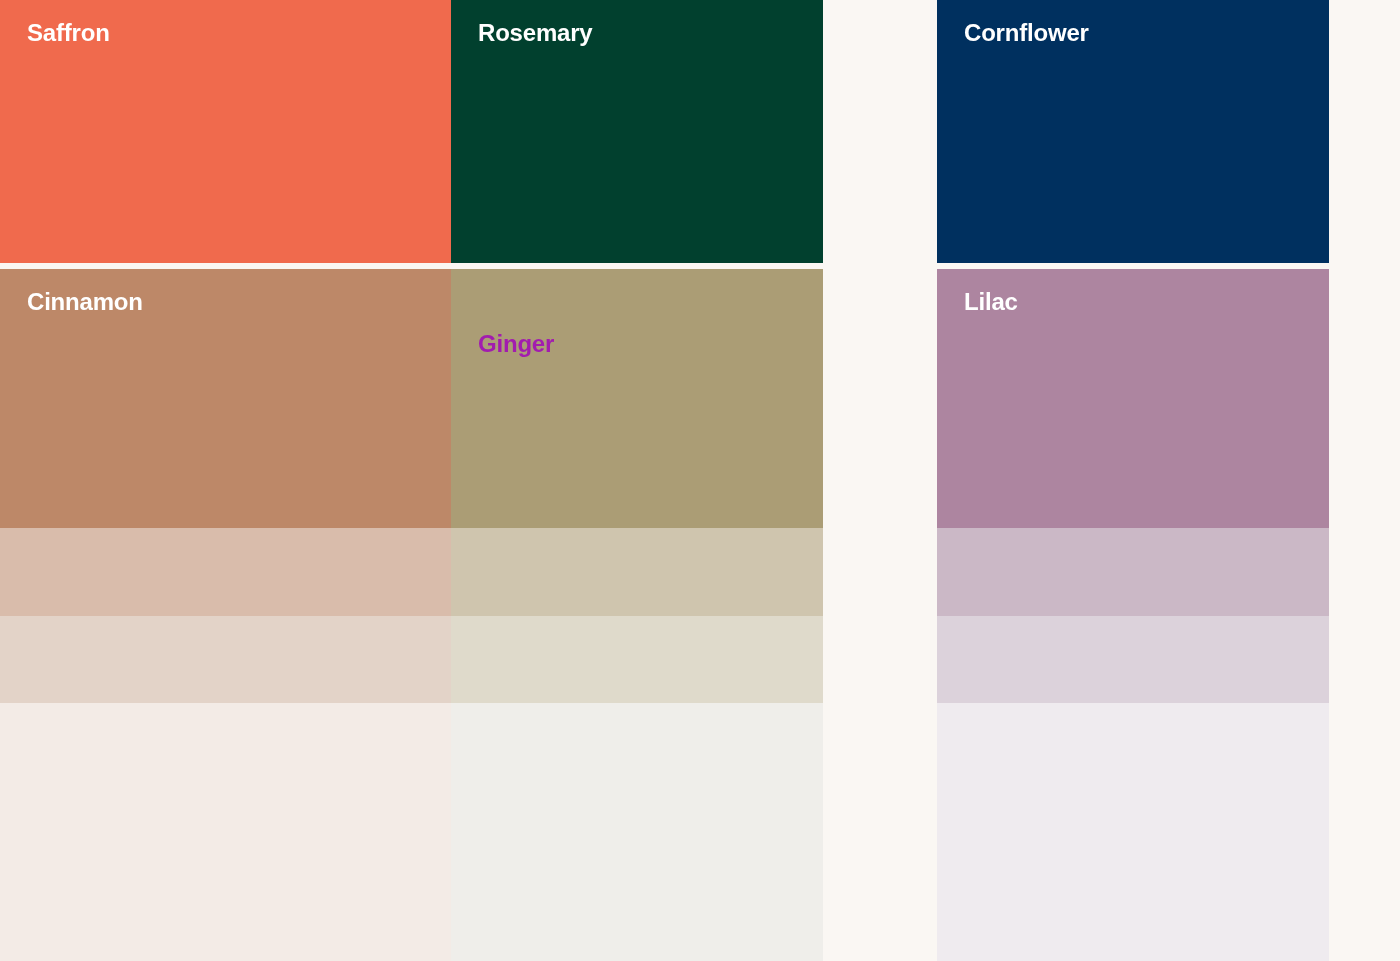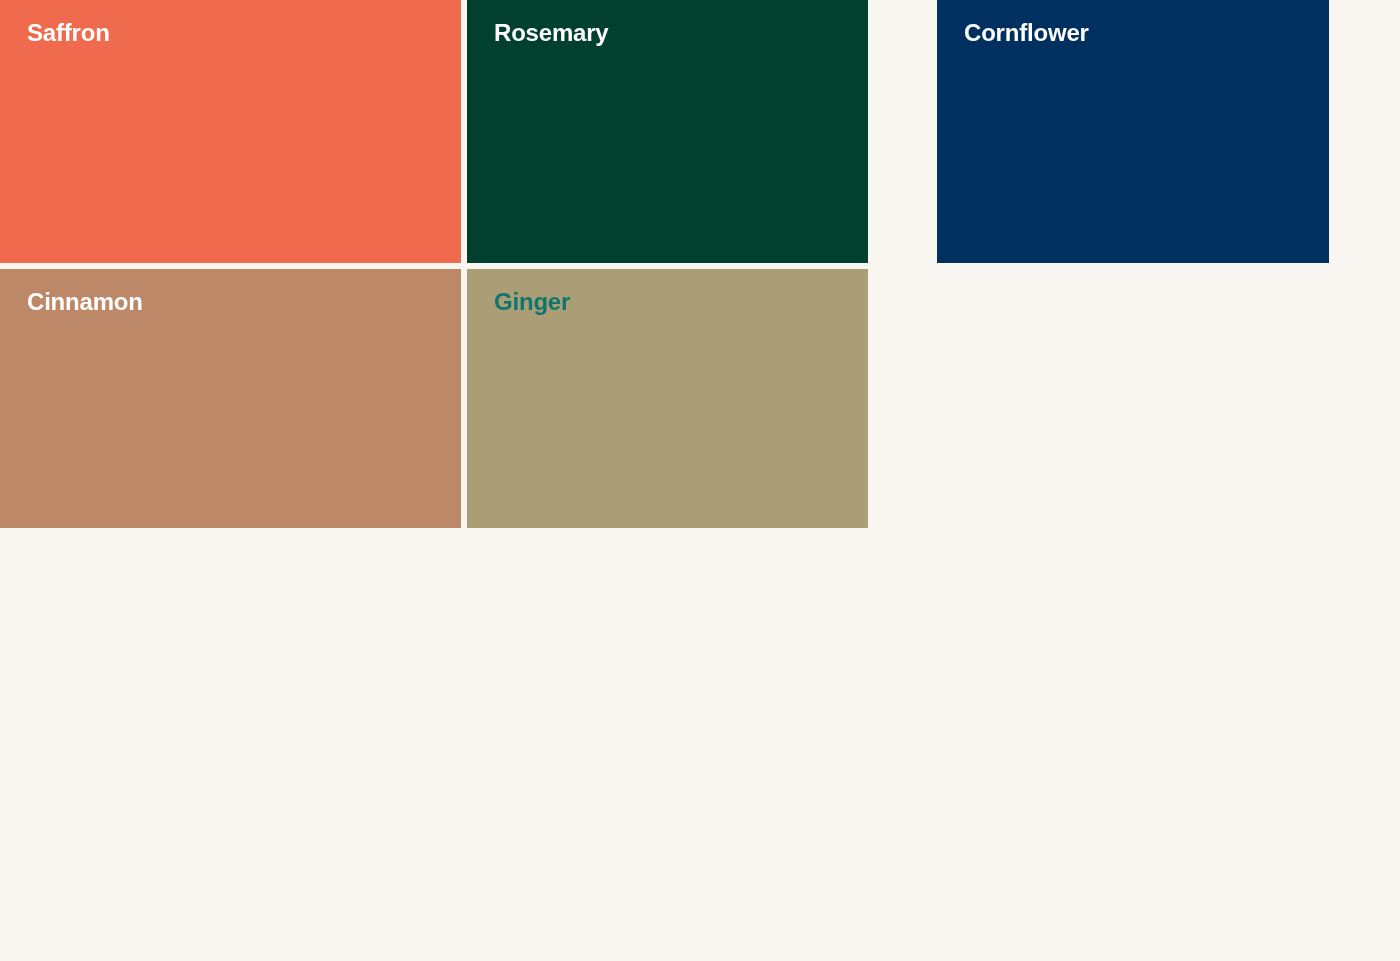--- a/index.html
+++ b/index.html
@@ -33,37 +33,37 @@
   .swatch.solid {
     top: 0;
     height: 263px;
   }
 
   
   .swatch.tonal {
     top: 269px;
     height: 692px;
     display: flex;
-    flex-direction: row;
+    flex-direction: column;
   }
 
   .tone-band {
     width: 100%;
     flex: 0 0 auto;
   }
 
   
   .tone-band.t0 { height: 259px; }
   .tone-band.t1 { height: 88px;  }
   .tone-band.t2 { height: 87px;  }
   .tone-band.t3 { height: 258px; }
 
   
   .col-1 { left: 0px;   width: 461px; }
-  .col-2 { left: 467px; width: 401px; }
+  .col-2 { left: 451px; width: 372px; }
   .col-3 { left: 937px; width: 392px; }
 
   
   .swatch-label {
     position: absolute;
     left: 27px;
     top: 19px;
     font-size: 24px;
     font-weight: bold;
     line-height: 1.15;
@@ -100,17 +100,24 @@
     <div class="tone-band t2" style="background-color: rgb(227, 211, 200);"></div>
     <div class="tone-band t3" style="background-color: rgb(243, 235, 230);"></div>
     <div class="swatch-label" style="color: rgb(255, 255, 255);">Cinnamon</div>
   </div>
 
   <div class="swatch tonal col-2">
     <div class="tone-band t0" style="background-color: rgb(171, 157, 117);"></div>
     <div class="tone-band t1" style="background-color: rgb(207, 197, 174);"></div>
     <div class="tone-band t2" style="background-color: rgb(223, 218, 203);"></div>
     <div class="tone-band t3" style="background-color: rgb(239, 238, 234);"></div>
-    <div class="swatch-label" style="color: #0f766e;">Ginger</div>
+    <div class="swatch-label" style="color: #a21caf; margin-top: 42px;">Ginger</div>
   </div>
 
+  <div class="swatch tonal col-3">
+    <div class="tone-band t0" style="background-color: rgb(173, 133, 160);"></div>
+    <div class="tone-band t1" style="background-color: rgb(203, 184, 198);"></div>
+    <div class="tone-band t2" style="background-color: rgb(220, 210, 219);"></div>
+    <div class="tone-band t3" style="background-color: rgb(239, 235, 239);"></div>
+    <div class="swatch-label" style="color: rgb(255, 255, 255);">Lilac</div>
+  </div>
 
 </div>
 
 </body></html>

